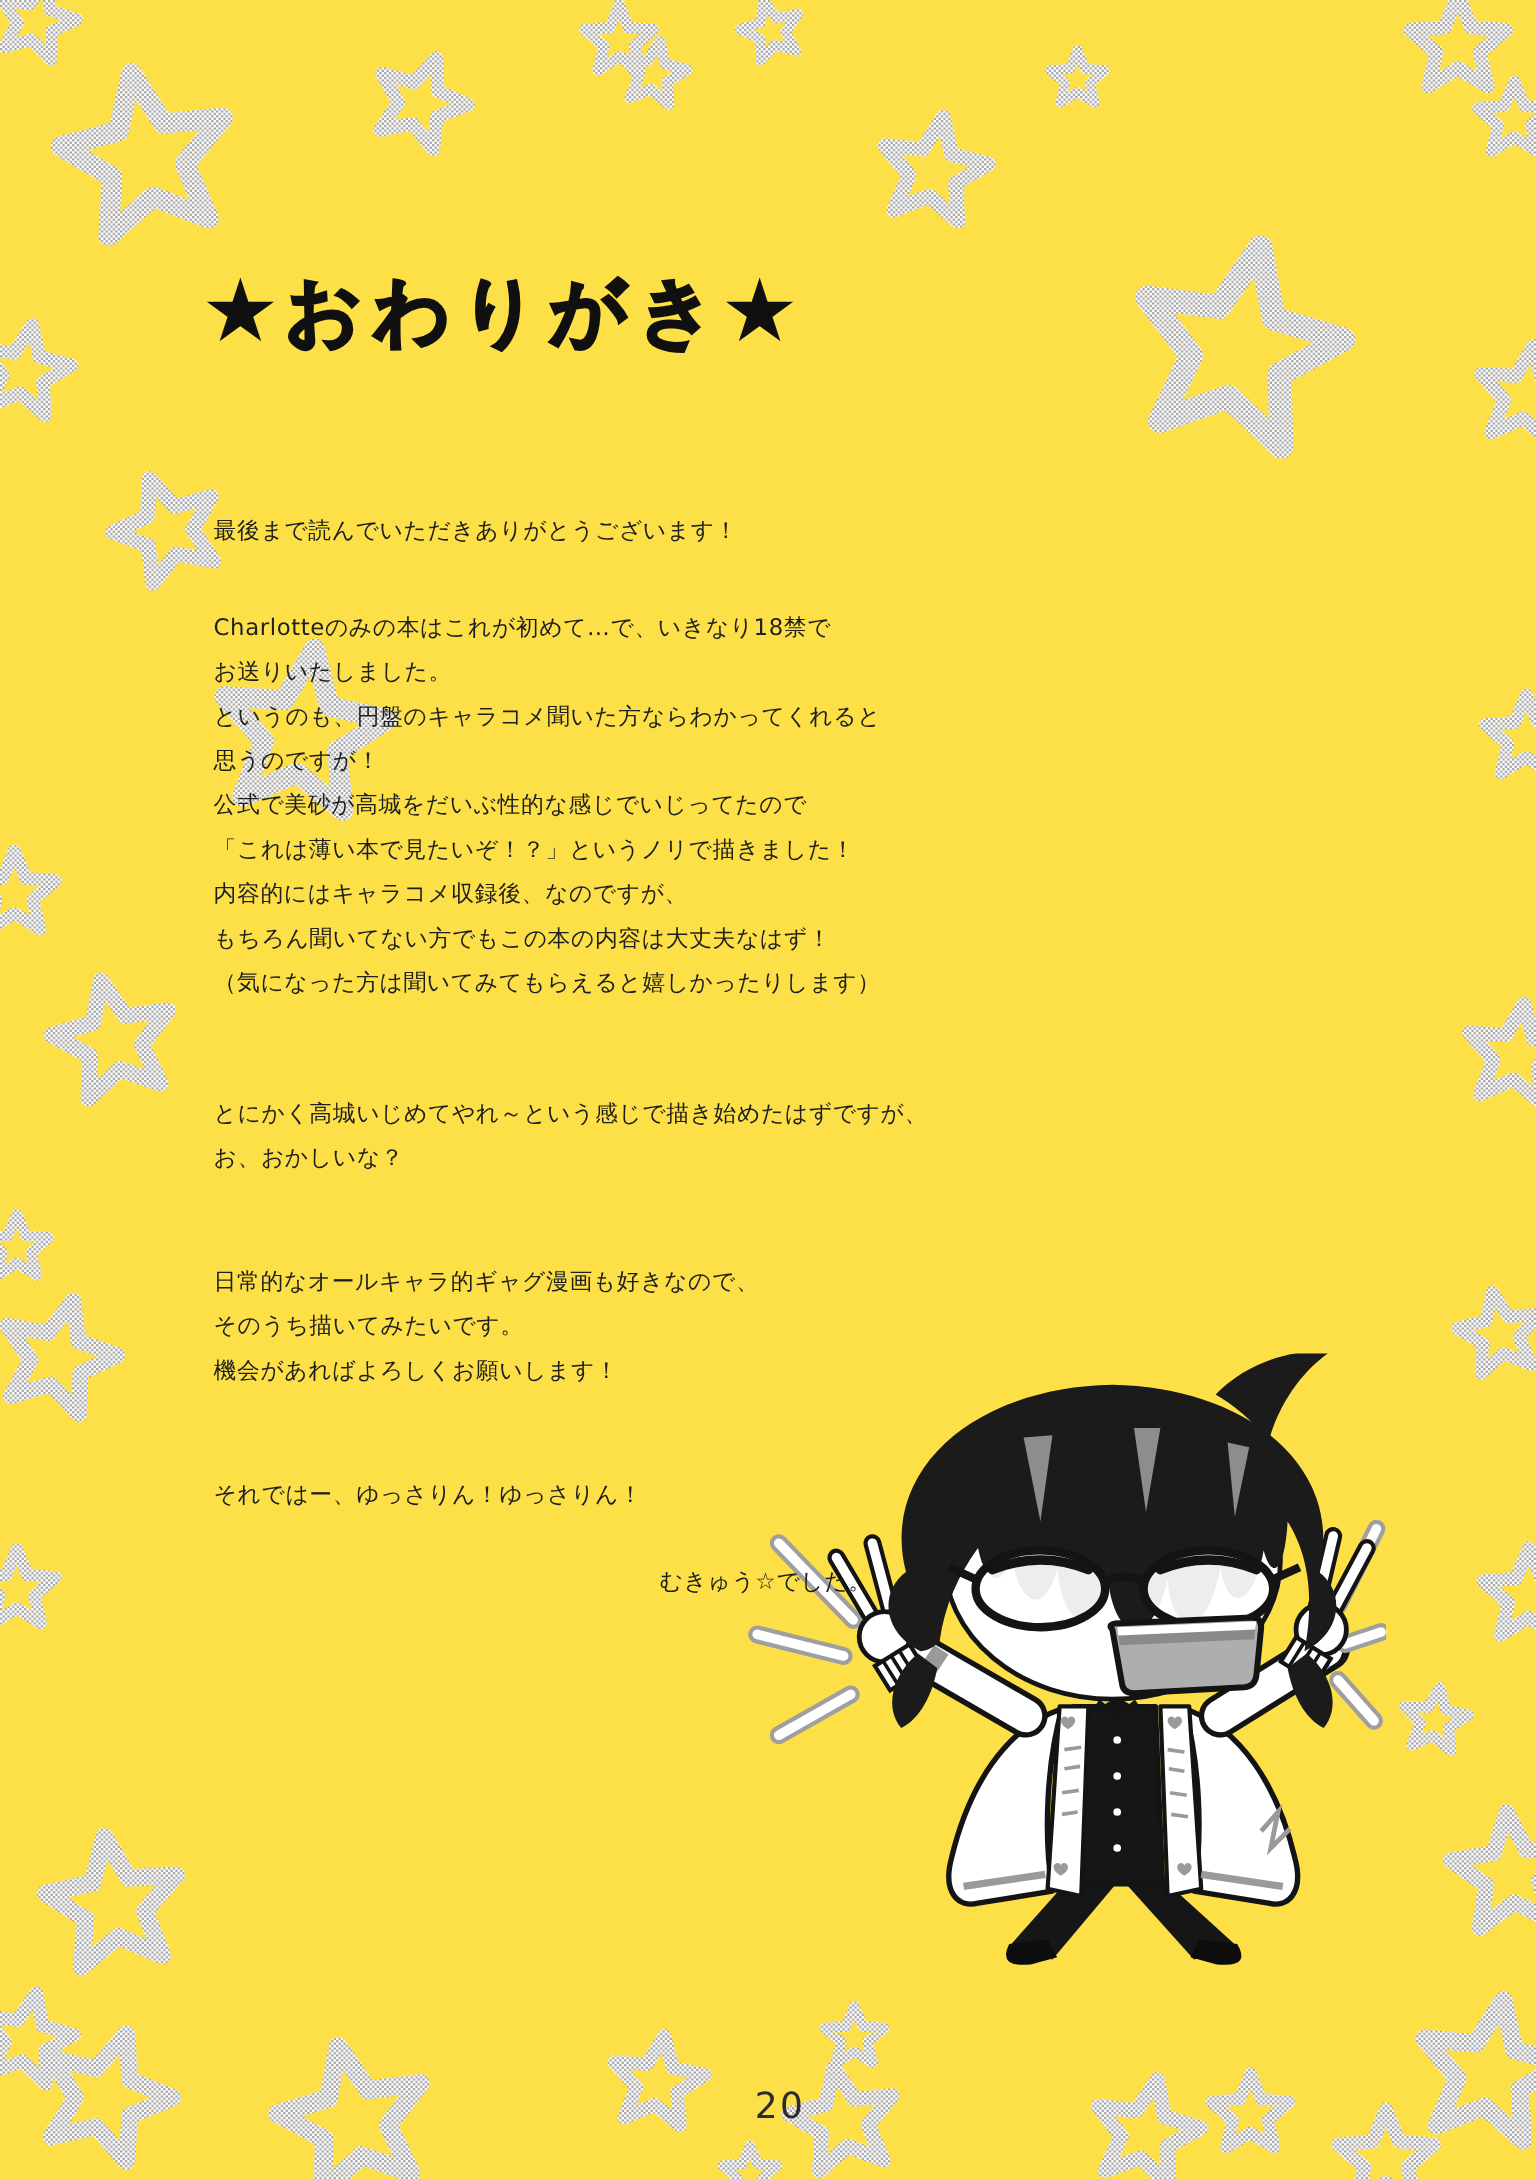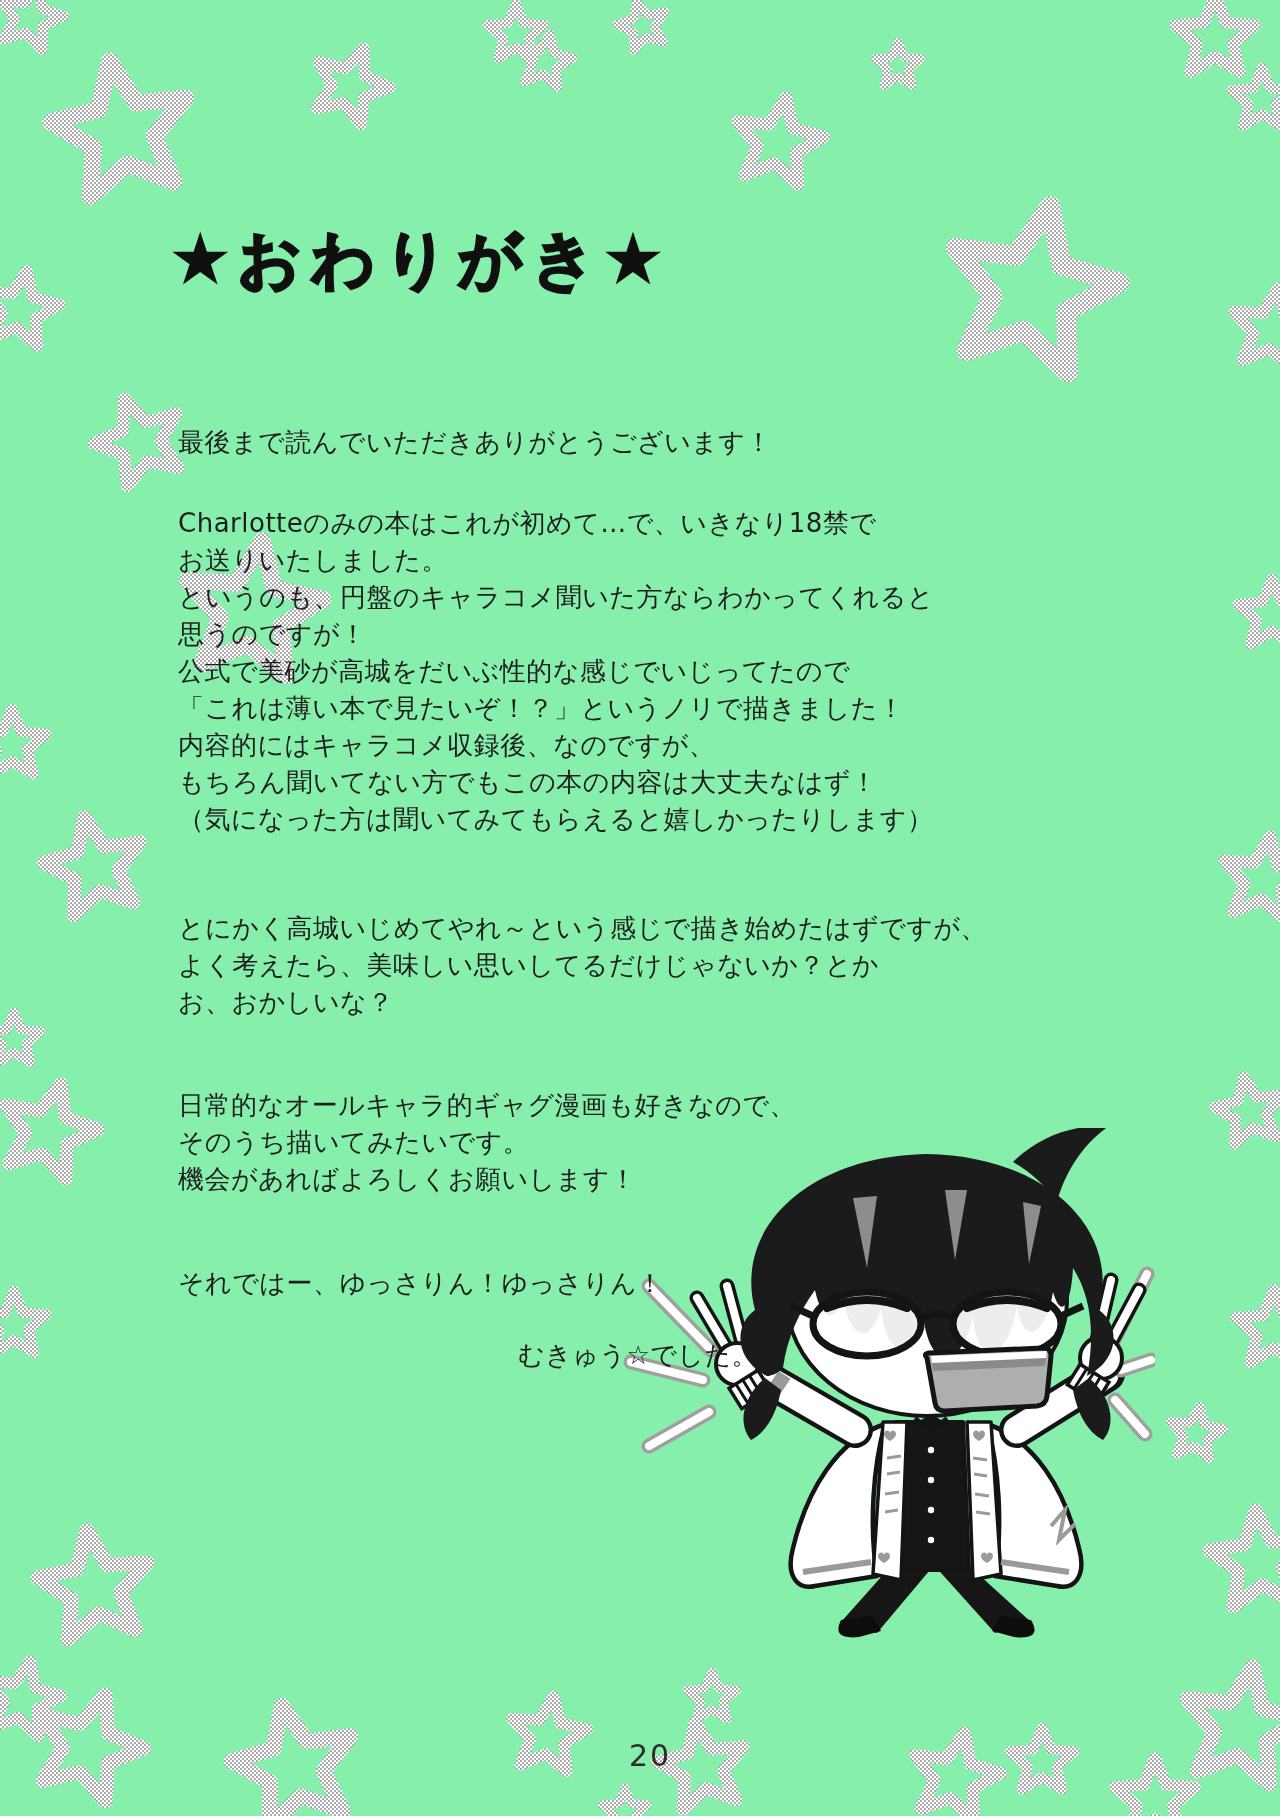--- a/index.html
+++ b/index.html
@@ -1,35 +1,35 @@
 <!DOCTYPE html>
 <html><head>
 <meta charset="utf-8">
 <style>
   html,body{margin:0;padding:0;background:#777;}
   .page{
     position:relative;
     width:1280px;height:1816px;
     margin:0 auto;
-    background:#86efac;
+    background:#fde047;
     overflow:hidden;
     font-family:"DejaVu Sans","Liberation Sans",sans-serif;
     color:var(--ink,#222);
   }
   .stars{position:absolute;left:0;top:0;width:1280px;height:1816px;z-index:0;}
   .title{
     position:absolute;left:172px;top:222px;z-index:2;
     margin:0;
     font-size:63px;font-weight:bold;letter-spacing:9px;line-height:1.2;
     color:#101010;
     -webkit-text-stroke:2.5px #101010;
   }
   .body-text{
     position:absolute;left:178px;top:424px;width:920px;z-index:2;
-    font-size:26px;line-height:37px;letter-spacing:0.5px;
+    font-size:19px;line-height:37px;letter-spacing:0.5px;
   }
   .para{margin:0;}
   .line{white-space:pre;min-height:37px;}
   .chibi{position:absolute;left:615px;top:1128px;width:540px;height:528px;z-index:1;}
   .pageno{
     position:absolute;left:560px;top:1738px;width:180px;z-index:2;
     text-align:center;font-size:30px;color:#2c2c2c;letter-spacing:2px;
   }
 </style>
 </head>
@@ -99,21 +99,20 @@
         <div class="line">というのも、円盤のキャラコメ聞いた方ならわかってくれると</div>
         <div class="line">思うのですが！</div>
         <div class="line">公式で美砂が高城をだいぶ性的な感じでいじってたので</div>
         <div class="line">「これは薄い本で見たいぞ！？」というノリで描きました！</div>
         <div class="line">内容的にはキャラコメ収録後、なのですが、</div>
         <div class="line">もちろん聞いてない方でもこの本の内容は大丈夫なはず！</div>
         <div class="line">（気になった方は聞いてみてもらえると嬉しかったりします）</div>
       </div>
       <div class="para" style="margin-top: 72px;">
         <div class="line">とにかく高城いじめてやれ～という感じで描き始めたはずですが、</div>
-        <div class="line">よく考えたら、美味しい思いしてるだけじゃないか？とか</div>
         <div class="line">お、おかしいな？</div>
       </div>
       <div class="para" style="margin-top: 66px;">
         <div class="line">日常的なオールキャラ的ギャグ漫画も好きなので、</div>
         <div class="line">そのうち描いてみたいです。</div>
         <div class="line">機会があればよろしくお願いします！</div>
       </div>
       <div class="para" style="margin-top: 67px;">
         <div class="line">それではー、ゆっさりん！ゆっさりん！</div>
       </div>

